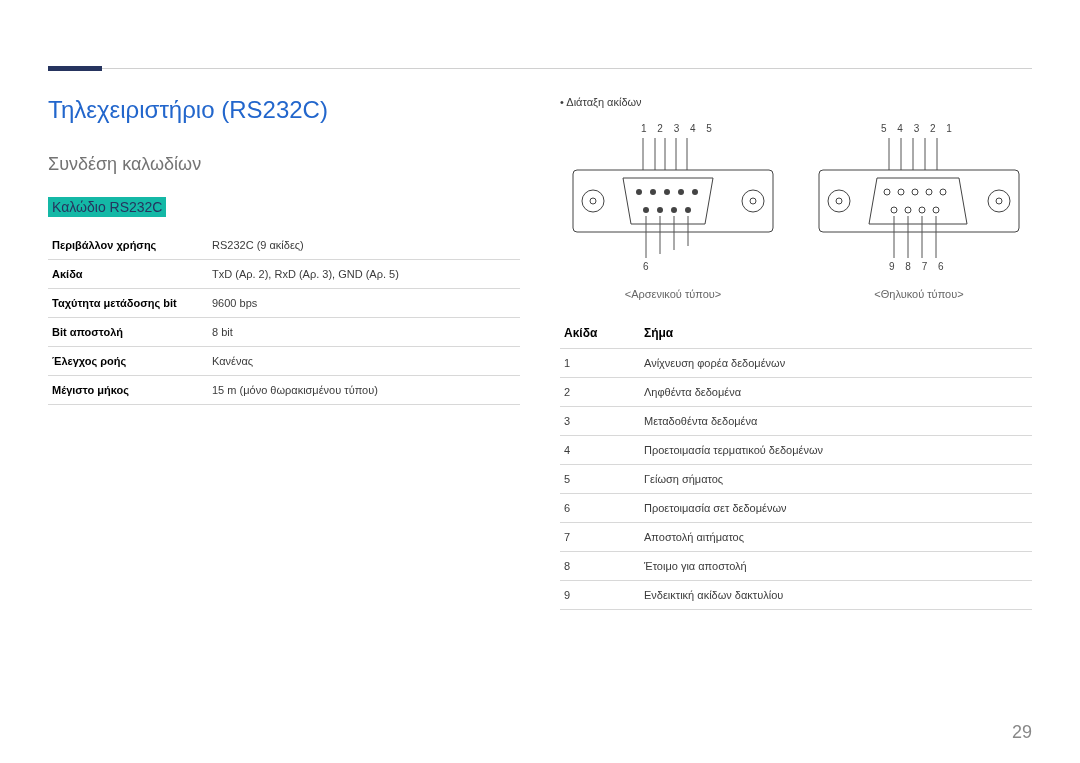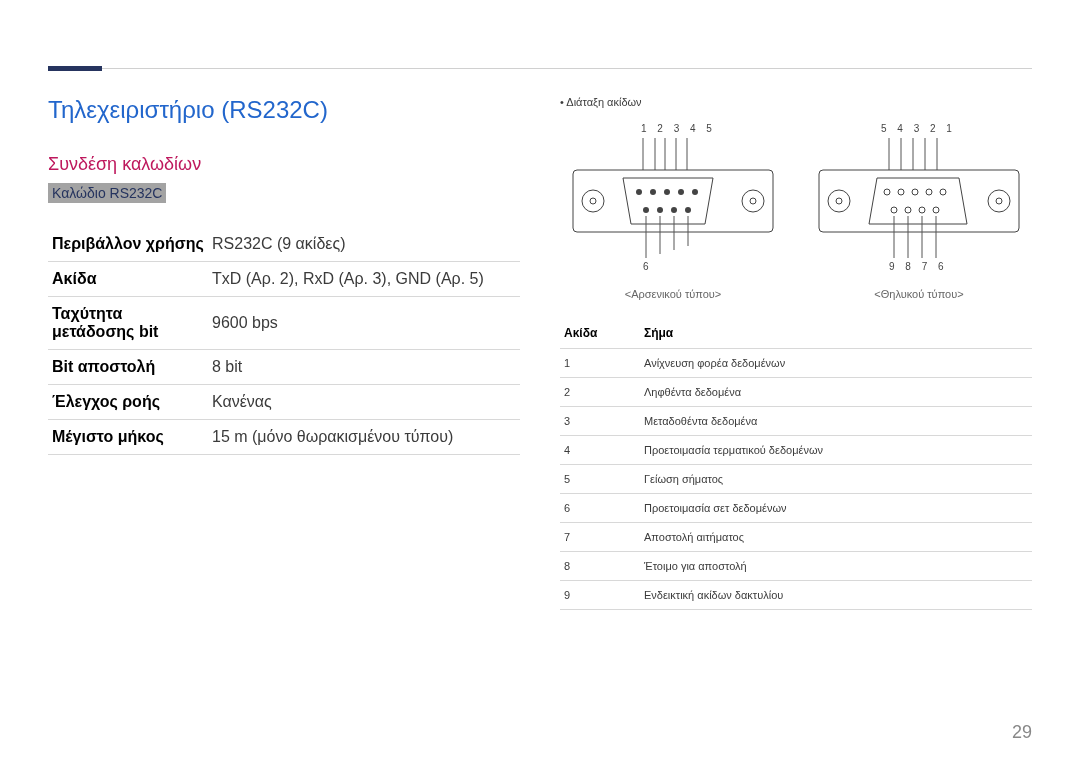--- a/index.html
+++ b/index.html
@@ -30,35 +30,35 @@
     justify-content: center;
   }
   .col-left, .col-right { flex: 1 1 50%; }
   h1 {
     color: #2266cc;
     font-weight: 400;
     font-size: 24px;
     margin-bottom: 30px;
   }
   h2 {
-    color: #be185d;
+    color: #737373;
     font-weight: 500;
     font-size: 18px;
-    margin-bottom: 8px;
+    margin-bottom: 22px;
   }
   h3 {
     color: #26345f;
     font-weight: 500;
     font-size: 14px;
-    margin-bottom: 0;
+    margin-bottom: 14px;
     display: inline-block;
-    background: #a3a3a3;
+    background: #14b8a6;
     padding: 2px 4px;
   }
-  table.spec { width: 100%; border-collapse: collapse; font-size: 16px; margin-top: 24px; }
+  table.spec { width: 100%; border-collapse: collapse; font-size: 11px; }
   table.spec td { padding: 8px 4px; border-bottom: 1px solid #d8d8d8; }
   table.spec td.k { width: 160px; font-weight: bold; color: #000; }
   .bullet { font-size: 11px; margin-bottom: 10px; }
   .connectors { display: flex; gap: 20px; margin-bottom: 10px; }
   .conn-block { flex: 1; text-align: center; }
   .conn-title { font-size: 11px; color: #666; margin-top: 6px; }
   .pin-table { width: 100%; border-collapse: collapse; font-size: 11px; margin-top: 18px;}
   .pin-table th { text-align: left; font-weight: bold; color:#000; padding: 8px 4px; border-bottom: 1px solid #d8d8d8; font-size: 12px;}
   .pin-table td { padding: 8px 4px; border-bottom: 1px solid #d8d8d8; }
   .pin-table td.pn { width: 80px; }

